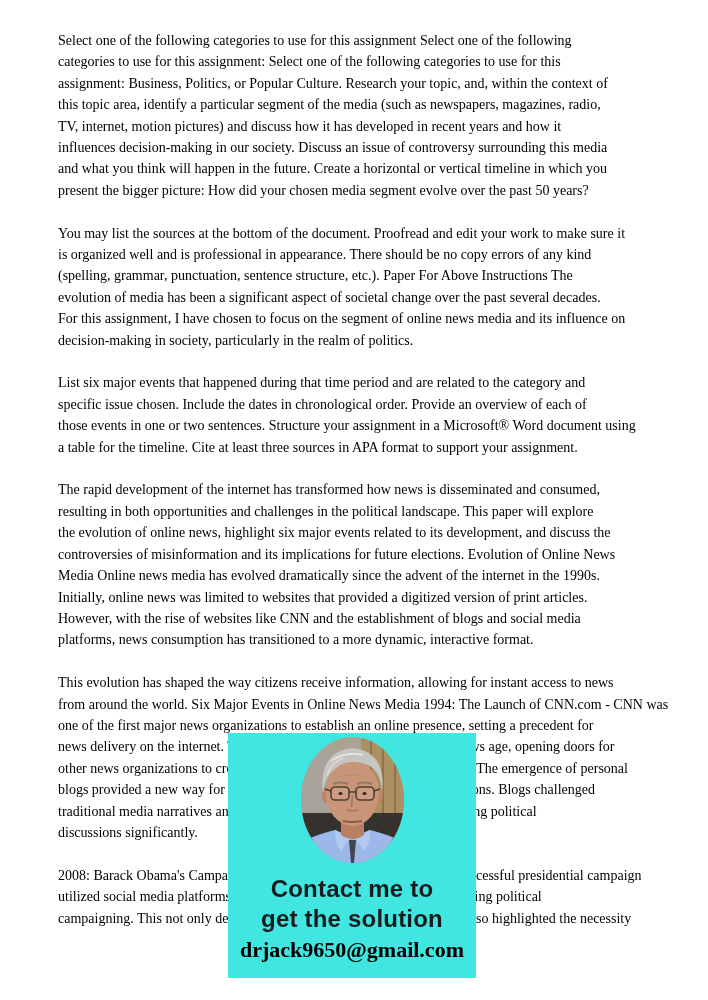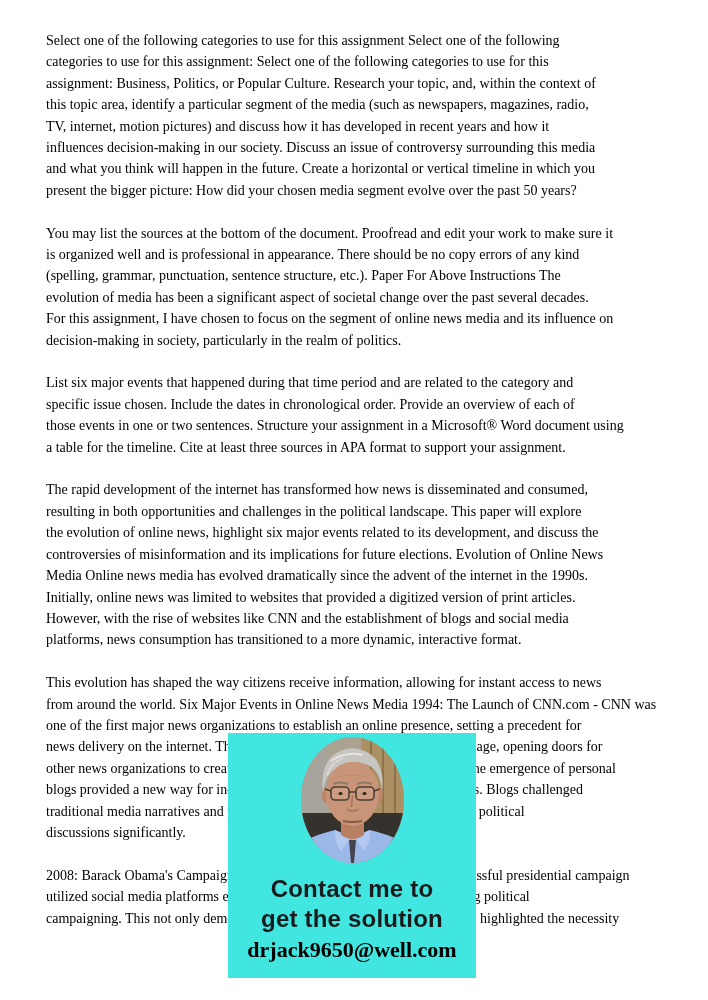--- a/index.html
+++ b/index.html
@@ -9,21 +9,21 @@
   }
   body {
     position: relative;
     width: 708px;
     height: 1000px;
     overflow: hidden;
     font-family: "Liberation Serif", "DejaVu Serif", serif;
   }
   .text-col {
     position: absolute;
-    left: 46px;
+    left: 58px;
     top: 30px;
     width: 648px;
     font-size: 14px;
     line-height: 21.4px;
     color: #000000;
   }
   .doc-par {
     margin: 0 0 21.4px 0;
     white-space: pre-line;
   }
@@ -143,14 +143,14 @@
       <path d="M30,54 L24,52 M73,54 L79,52" stroke="#4d3f33" stroke-width="1.4"></path>
       <ellipse cx="39.5" cy="56.5" rx="2" ry="1.6" fill="#2e241d"></ellipse>
       <ellipse cx="63.5" cy="56.5" rx="2" ry="1.6" fill="#2e241d"></ellipse>
       <path d="M51.5,58 L50.5,70 M46,72.5 Q51.5,75.5 57,72.5" stroke="#a3745a" stroke-width="1.5" fill="none"></path>
       <path d="M42,84 Q51.5,86 61,84" stroke="#8a5a48" stroke-width="2" fill="none"></path>
       <path d="M43,89 Q51.5,91 60,89" stroke="#b07c61" stroke-width="1" fill="none" opacity="0.6"></path>
     </g>
   </svg>
   <div class="promo-heading">Contact me to
 get the solution</div>
-  <div class="promo-email">drjack9650@well.com</div>
+  <div class="promo-email">drjack9650@gmail.com</div>
 </div>
 
 </body></html>

